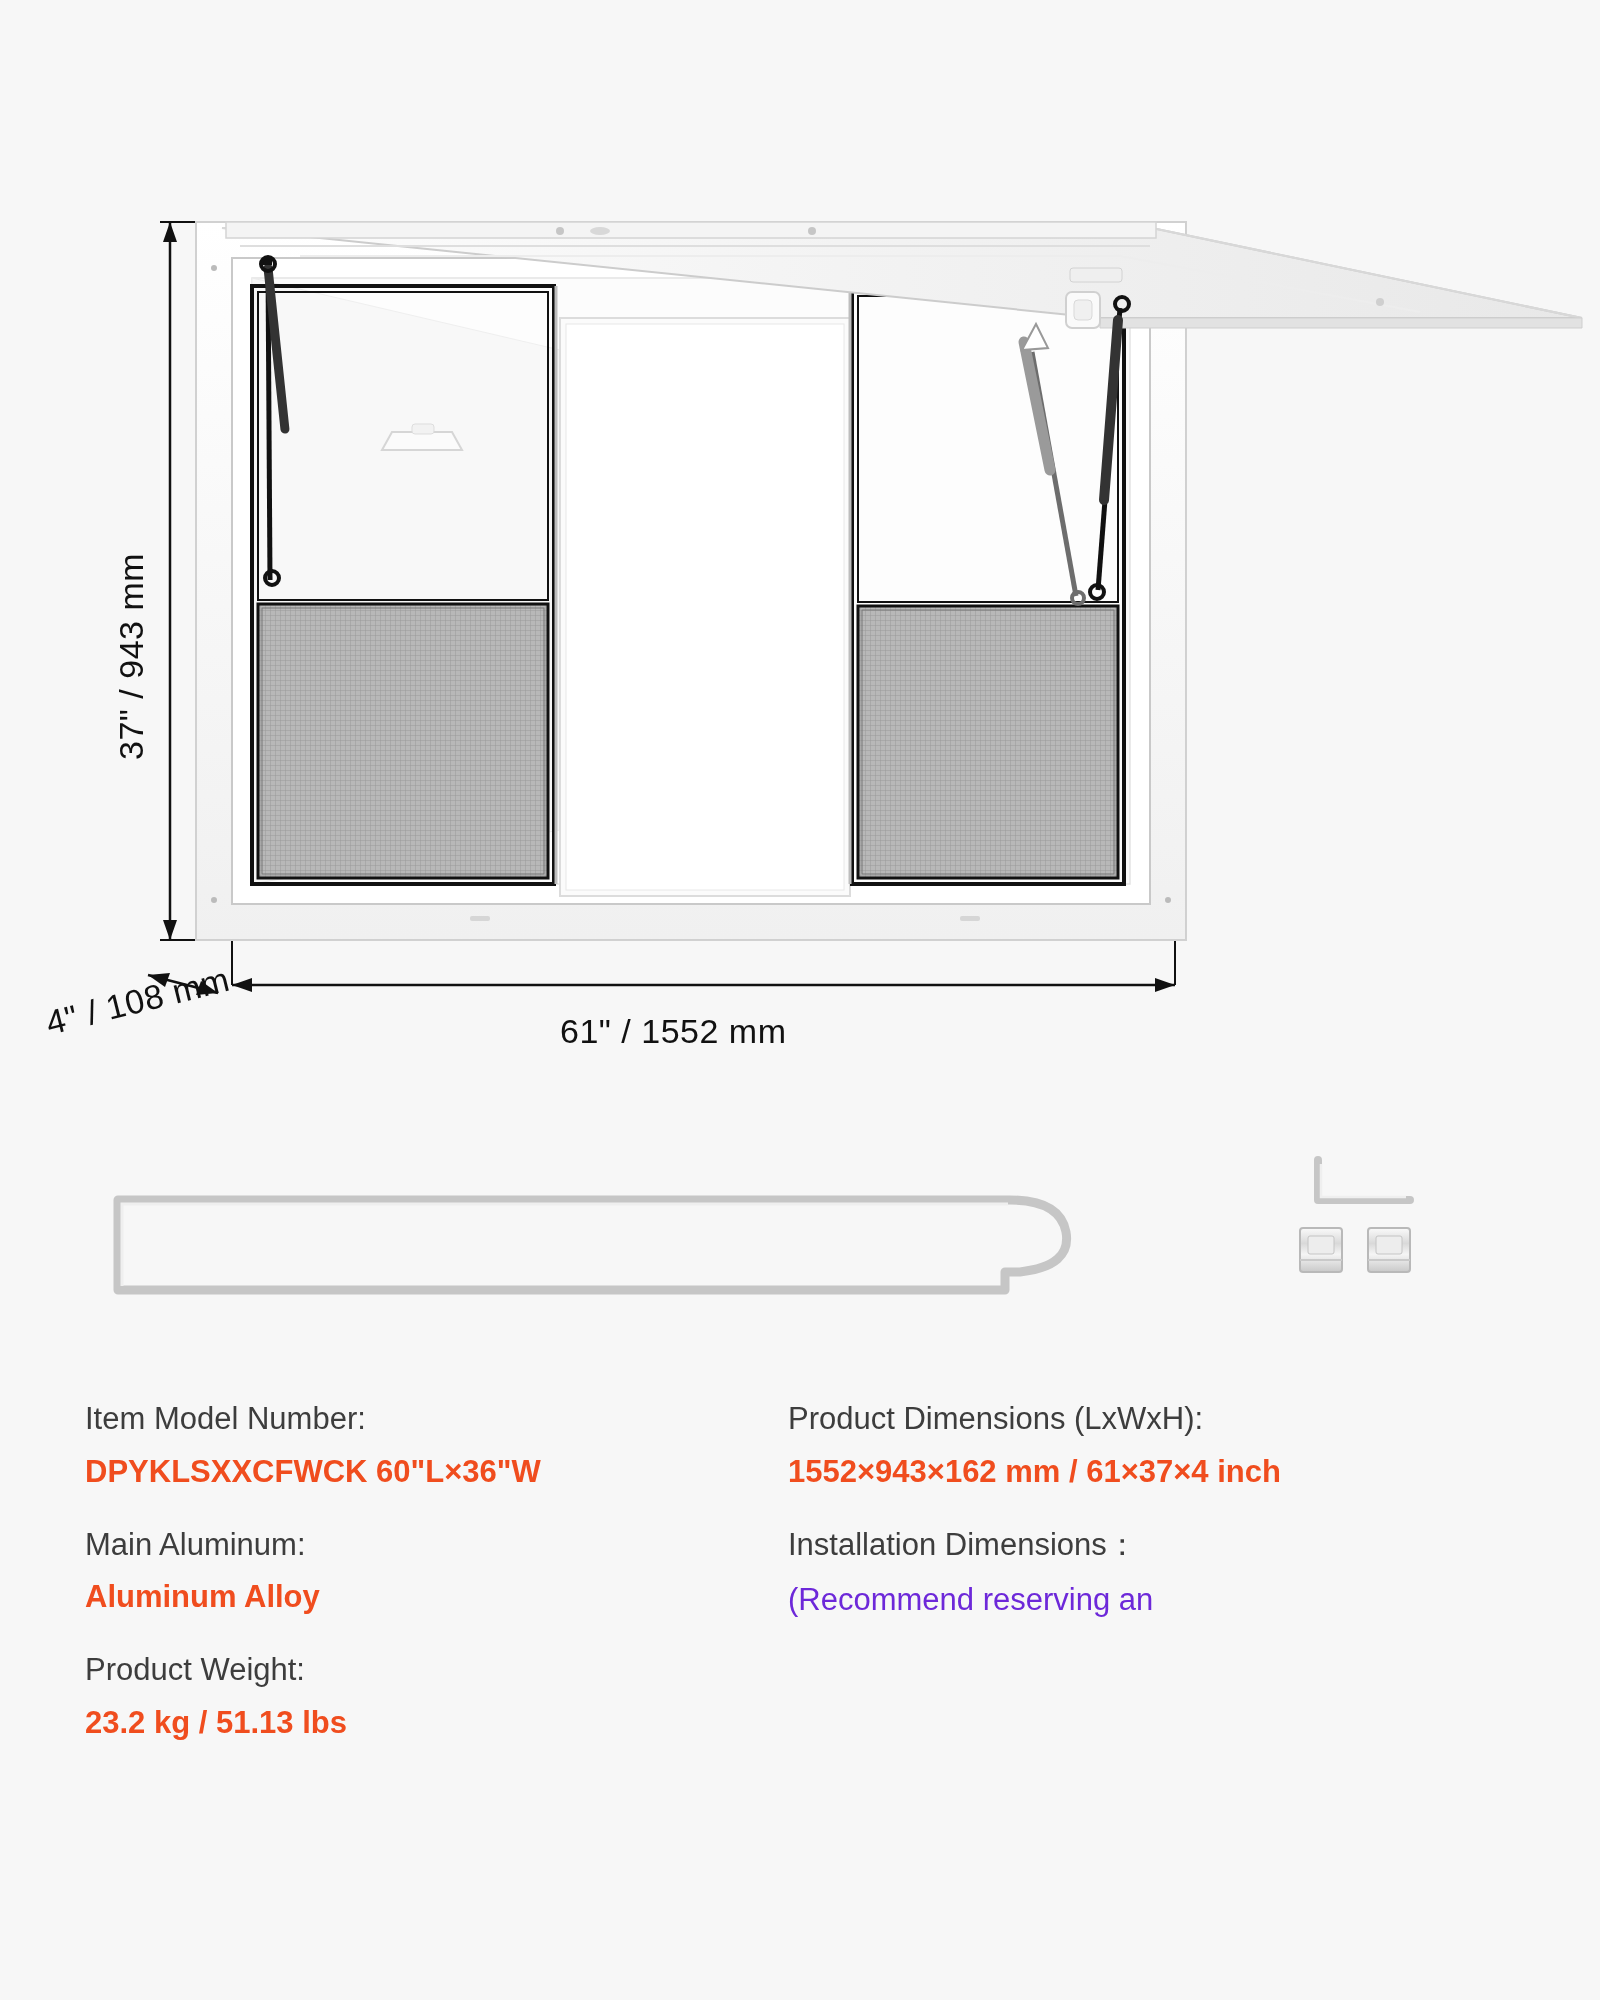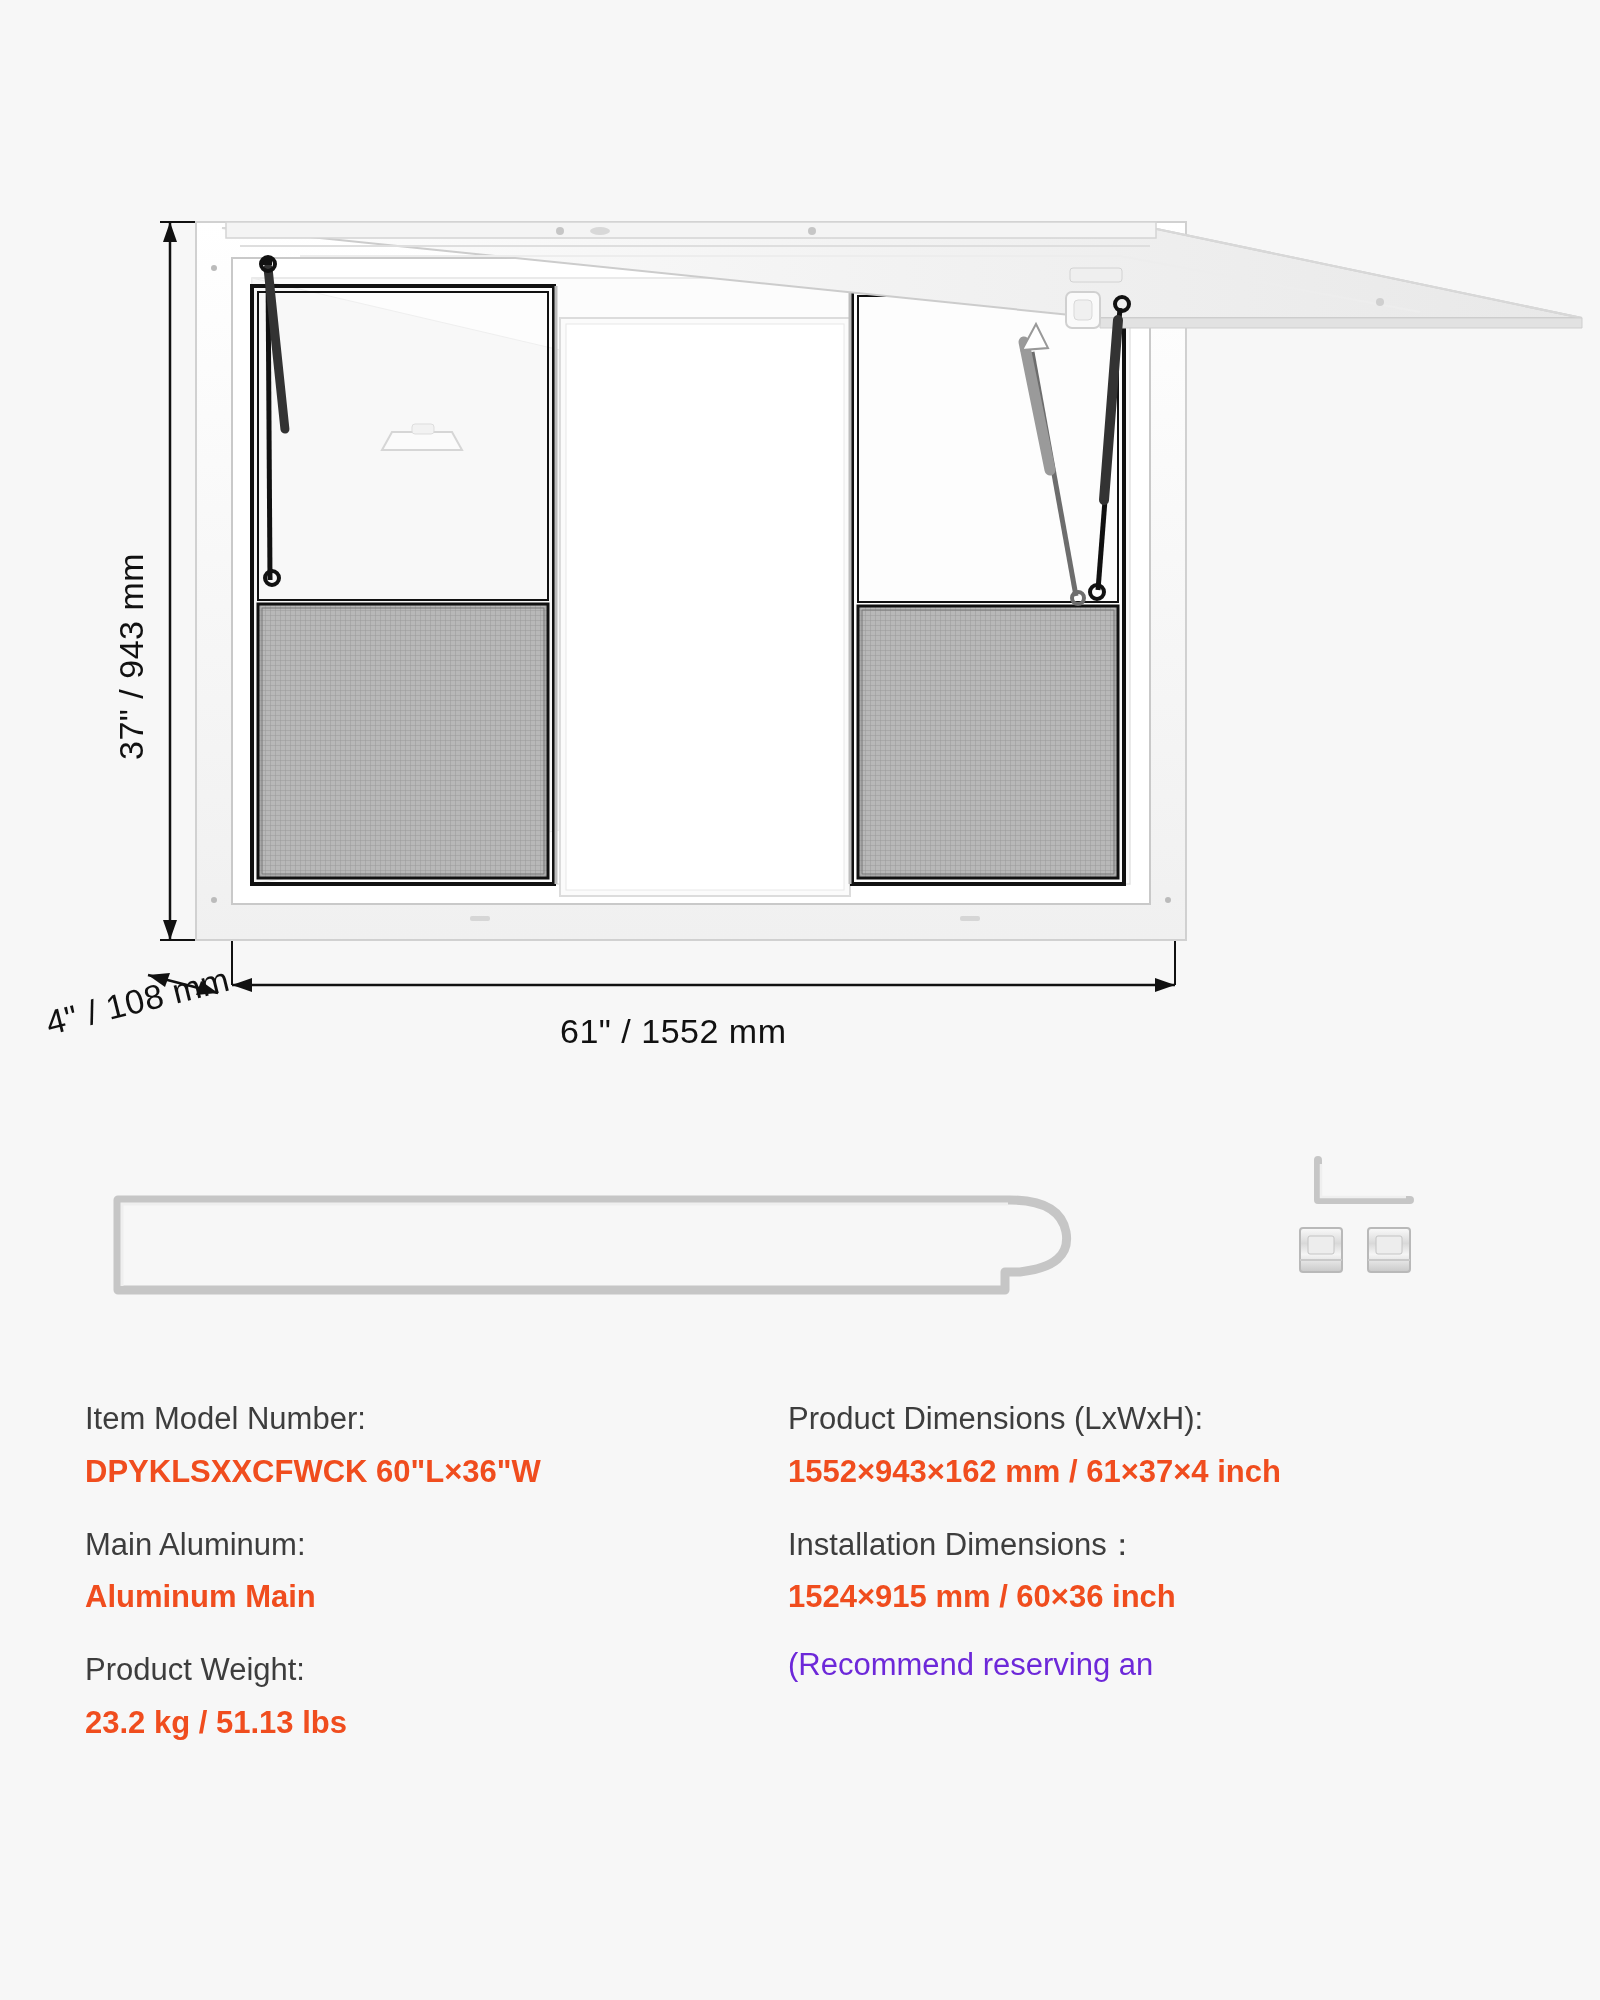--- a/index.html
+++ b/index.html
@@ -261,28 +261,27 @@
   <div class="dim-label" id="dim-depth">4"  /  108 mm</div>
 </div>
 
 <div id="specs">
 
   <div class="spec-col" id="spec-col-left">
     <p class="spec-label">Item Model Number:</p>
     <p class="spec-value">DPYKLSXXCFWCK 60"L×36"W</p>
 
     <p class="spec-label">Main Aluminum:</p>
-    <p class="spec-value">Aluminum Main</p>
+    <p class="spec-value">Aluminum Alloy</p>
 
     <p class="spec-label">Product Weight:</p>
     <p class="spec-value">23.2 kg / 51.13 lbs</p>
   </div>
 
   <div class="spec-col" id="spec-col-right">
     <p class="spec-label">Product Dimensions (LxWxH):</p>
     <p class="spec-value">1552×943×162 mm / 61×37×4 inch</p>
 
     <p class="spec-label">Installation Dimensions：</p>
-    <p class="spec-value tight">1524×915 mm / 60×36 inch</p>
 
     <p class="spec-note">(Recommend reserving an</p>
   </div>
 </div>
 
 </body></html>

